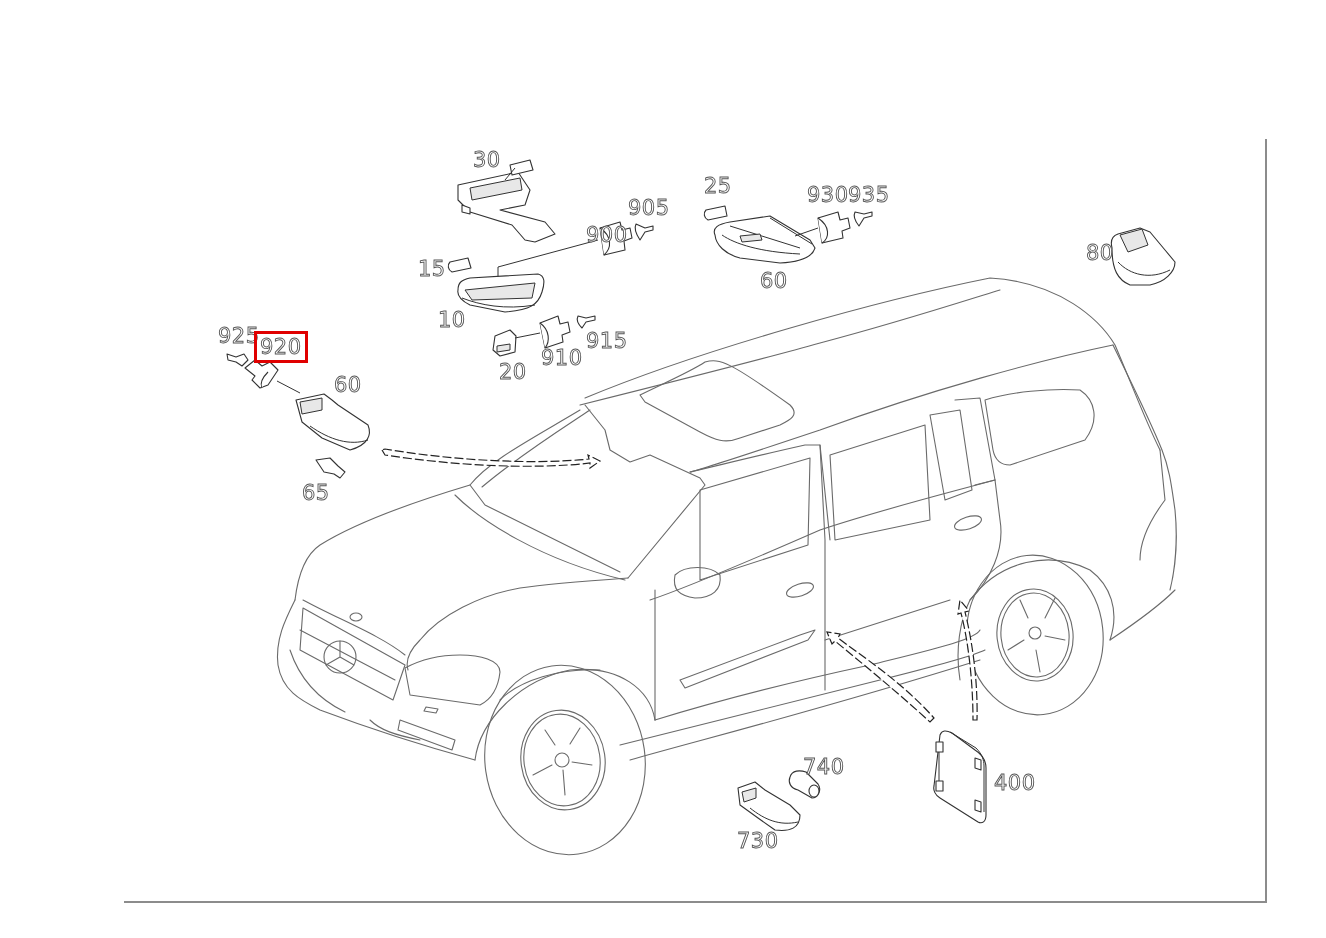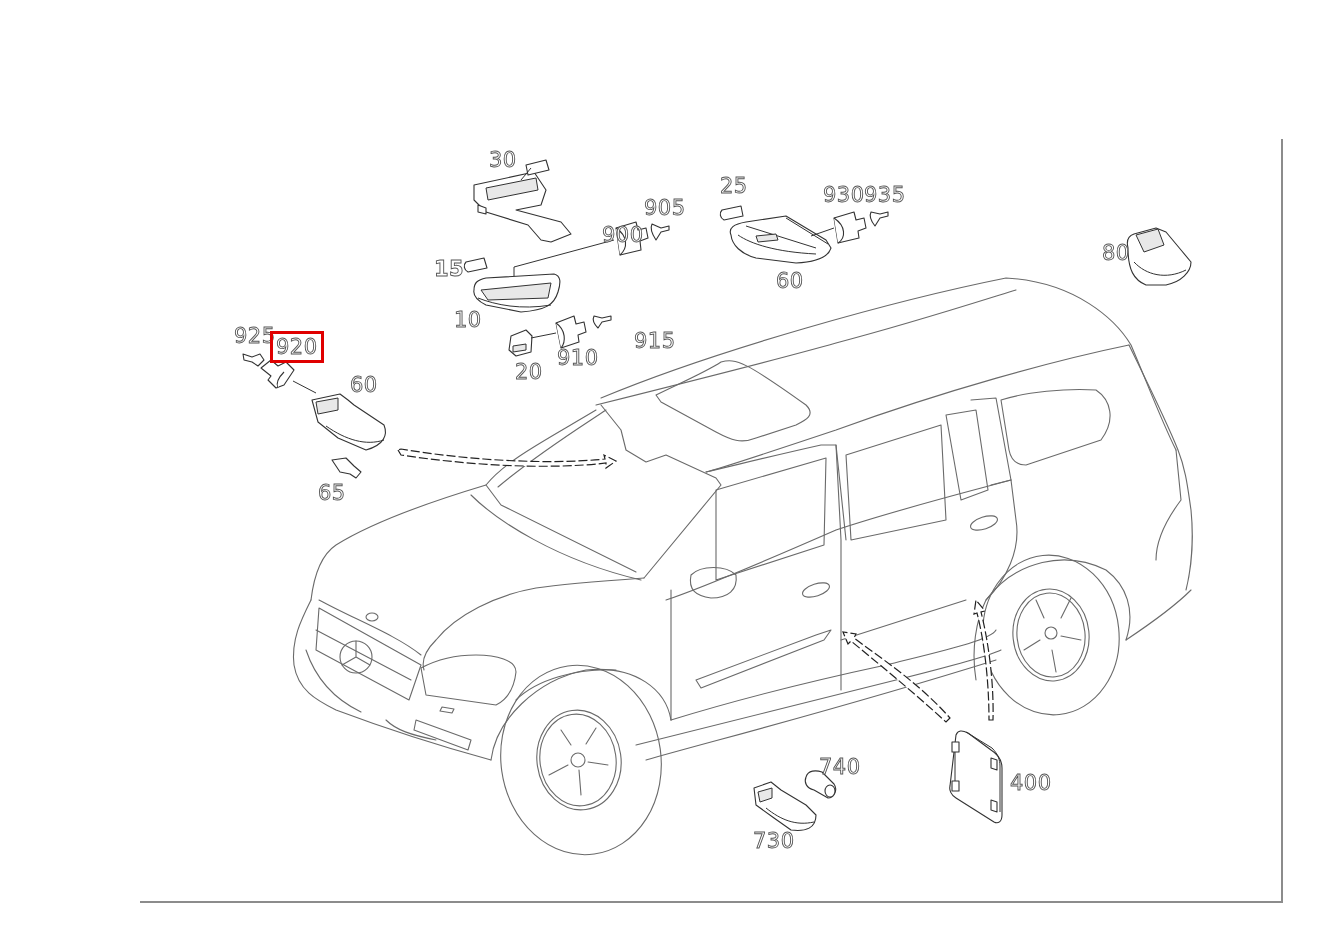--- a/index.html
+++ b/index.html
@@ -1,18 +1,18 @@
 <!DOCTYPE html>
 <html><head>
   <meta charset="utf-8">
   <style>
     html, body { margin: 0; padding: 0; background: #ffffff; }
     body { width: 1326px; height: 938px; position: relative; overflow: hidden;
            font-family: "DejaVu Sans", sans-serif; }
-    #diagram { position: absolute; left: 16px; top: 0; width: 1164px; height: 938px; padding-left: 15px; }
+    #diagram { position: absolute; left: 0; top: 0; width: 1164px; height: 938px; padding-left: 15px; }
     .frame-right { position: absolute; left: 1265px; top: 139px; width: 2px; height: 764px; background: #8c8c8c; }
     .frame-bottom { position: absolute; left: 124px; top: 901px; width: 1143px; height: 2px; background: #8c8c8c; }
     .callout {
       position: absolute; font-family: "DejaVu Sans", sans-serif; font-size: 21px;
       color: #ffffff; -webkit-text-stroke: 0.9px #555555; letter-spacing: 0.5px;
       line-height: 22px; white-space: nowrap; cursor: pointer;
     }
     .callout.highlight { outline: 3px solid #e00000; outline-offset: 0px; padding: 2px 3px 2px 3px; }
     svg .car { fill: none; stroke: #6a6a6a; stroke-width: 1.1; stroke-linejoin: round; stroke-linecap: round; }
     svg .part { fill: #ffffff; stroke: #333333; stroke-width: 1.1; stroke-linejoin: round; }
@@ -211,24 +211,24 @@
       <rect class="part" x="936" y="781" width="7" height="10"></rect>
       <path class="lead" d="M939 752 L939 781"></path>
       <path class="part" d="M975 758 L981 760 L981 770 L975 768 Z"></path>
       <path class="part" d="M975 800 L981 802 L981 812 L975 810 Z"></path>
     </g>
   </svg>
 
   <span class="callout" style="left:473px;top:149px;">30</span>
   <span class="callout" style="left:586px;top:201px;margin-top:23px;">900</span>
   <span class="callout" style="left:628px;top:197px;">905</span>
-  <span class="callout" style="left:418px;top:258px;font-weight:bold;">15</span>
+  <span class="callout" style="left:418px;top:258px;">15</span>
   <span class="callout" style="left:438px;top:309px;">10</span>
   <span class="callout" style="left:541px;top:347px;">910</span>
-  <span class="callout" style="left:586px;top:330px;margin-left:32px;">915</span>
+  <span class="callout" style="left:586px;top:330px;">915</span>
   <span class="callout" style="left:499px;top:361px;">20</span>
   <span class="callout" style="left:704px;top:175px;">25</span>
   <span class="callout" style="left:807px;top:184px;">930</span>
   <span class="callout" style="left:848px;top:184px;">935</span>
   <span class="callout" style="left:760px;top:270px;">60</span>
   <span class="callout" style="left:1086px;top:242px;">80</span>
   <span class="callout" style="left:218px;top:325px;">925</span>
   <span class="callout highlight" style="left:257px;top:334px;">920</span>
   <span class="callout" style="left:334px;top:374px;">60</span>
   <span class="callout" style="left:302px;top:482px;">65</span>

